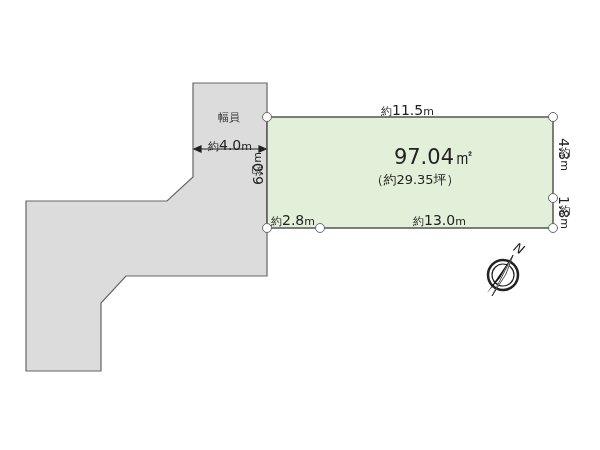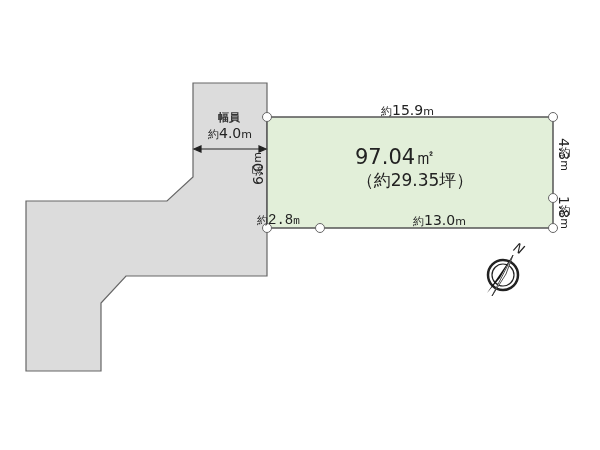--- a/index.html
+++ b/index.html
@@ -4,23 +4,23 @@
 <style>
   html, body { margin:0; padding:0; background:#ffffff; }
   body { width:600px; height:450px; position:relative; overflow:hidden;
          font-family: "DejaVu Sans", "Liberation Sans", sans-serif; color:#222; }
   #plan { position:absolute; left:0; top:0; width:600px; height:450px; }
   .lbl { position:absolute; white-space:nowrap; color:#222; }
   .dim { font-size:14px; line-height:14px; }
   .dim .pre { font-size:11px; }
   .dim .unit { font-size:11px; }
   .vert { writing-mode: vertical-rl; }
-  .road-note { font-size:11px; line-height:14px; text-align:left; font-weight:bold; color:#333; }
-  .area-main { font-size:21px; line-height:22px; text-align:left; }
-  .area-sub { font-size:17px; line-height:16px; text-align:center; }
+  .road-note { font-size:11px; line-height:14px; text-align:left; font-weight:normal; color:#333; }
+  .area-main { font-size:21px; line-height:22px; text-align:right; }
+  .area-sub { font-size:13px; line-height:16px; text-align:center; }
 </style>
 </head>
 <body>
 
 <svg id="plan" viewBox="0 0 600 450" xmlns="http://www.w3.org/2000/svg">
 
   <polygon points="193,83 267,83 267,276 126,276 101,303 101,371 26,371 26,201 167,201 193,177" fill="#dcdcdc" stroke="#666" stroke-width="1.2"></polygon>
 
   <polygon points="267,117 553,117 553,228 267,228" fill="#e2efd9" stroke="#555" stroke-width="1.5"></polygon>
 
@@ -41,49 +41,49 @@
 
   <g transform="translate(503,275)">
     <circle r="15" fill="#fff" stroke="#222" stroke-width="2.5"></circle>
     <circle r="11" fill="none" stroke="#222" stroke-width="1.2"></circle>
     <polygon points="10,-20 -3,3 -16,18" fill="#111"></polygon>
     <polygon points="10,-20 3,-1 -11,21" fill="#fff" stroke="#222" stroke-width="0.8"></polygon>
   </g>
 </svg>
 
 <div class="lbl dim" style="left:381px; top:103px;">
-  <span class="pre">約</span><span>15.9</span><span class="unit">m</span>
+  <span class="pre">約</span><span>11.5</span><span class="unit">m</span>
 </div>
 
 <div class="lbl dim vert" style="left:557px; top:138px;">
   <span class="pre">約</span><span>4.3</span><span class="unit">m</span>
 </div>
 
 <div class="lbl dim vert" style="left:557px; top:196px;">
   <span class="pre">約</span><span>1.8</span><span class="unit">m</span>
 </div>
 
-<div class="lbl dim" style="left:257px; top:213px;font-family:Liberation Mono, monospace;">
+<div class="lbl dim" style="left:271px; top:213px;">
   <span class="pre">約</span><span>2.8</span><span class="unit">m</span>
 </div>
 
 <div class="lbl dim" style="left:413px; top:213px;text-align:right;">
   <span class="pre">約</span><span>13.0</span><span class="unit">m</span>
 </div>
 
 <div class="lbl dim vert" style="left:251px; top:152px; transform:rotate(180deg);">
   <span class="pre">約</span><span>6.0</span><span class="unit">m</span>
 </div>
 
 <div class="lbl" style="left:355px; top:146px; width:120px;">
   <div class="area-main">97.04㎡</div>
   <div class="area-sub" style="margin-top:4px;">（約29.35坪）</div>
 </div>
 
 <div class="lbl road-note" style="left:218px; top:111px; font-size:11px;">幅員</div>
-<div class="lbl dim" style="left:208px; top:126px;">
+<div class="lbl dim" style="left:208px; top:138px;">
   <span class="pre">約</span><span>4.0</span><span class="unit">m</span>
 </div>
 
 <div class="lbl road-note" style="left:150px; top:215px; width:120px;">
 </div>
 
 <div class="lbl" style="left:514px; top:241px; font-size:13px; font-style:italic; transform:rotate(30deg);">N</div>
 
 </body></html>

